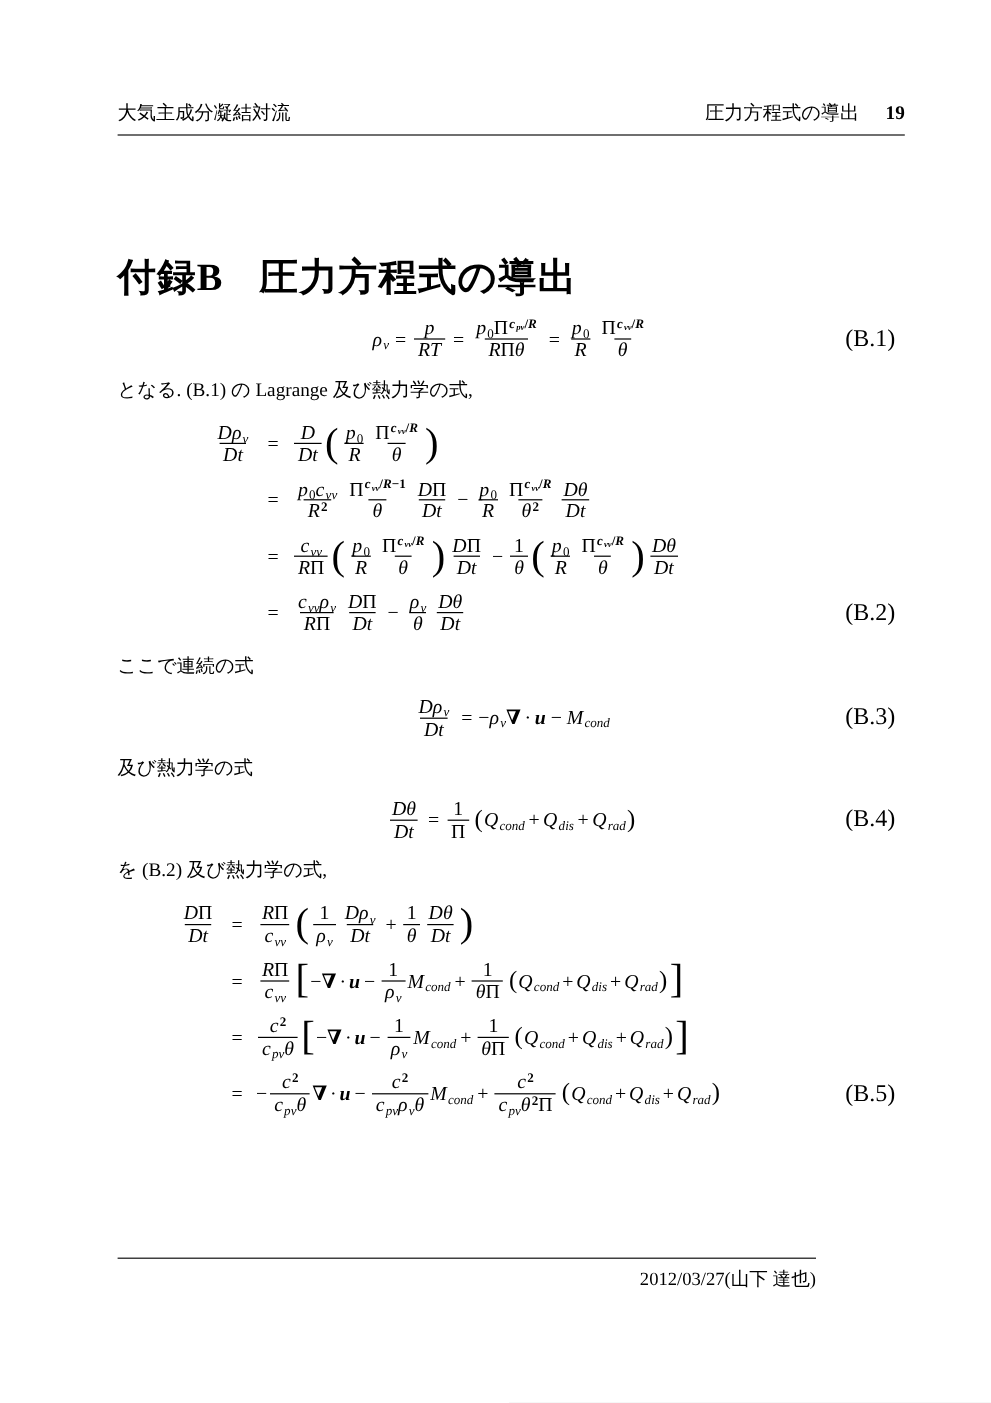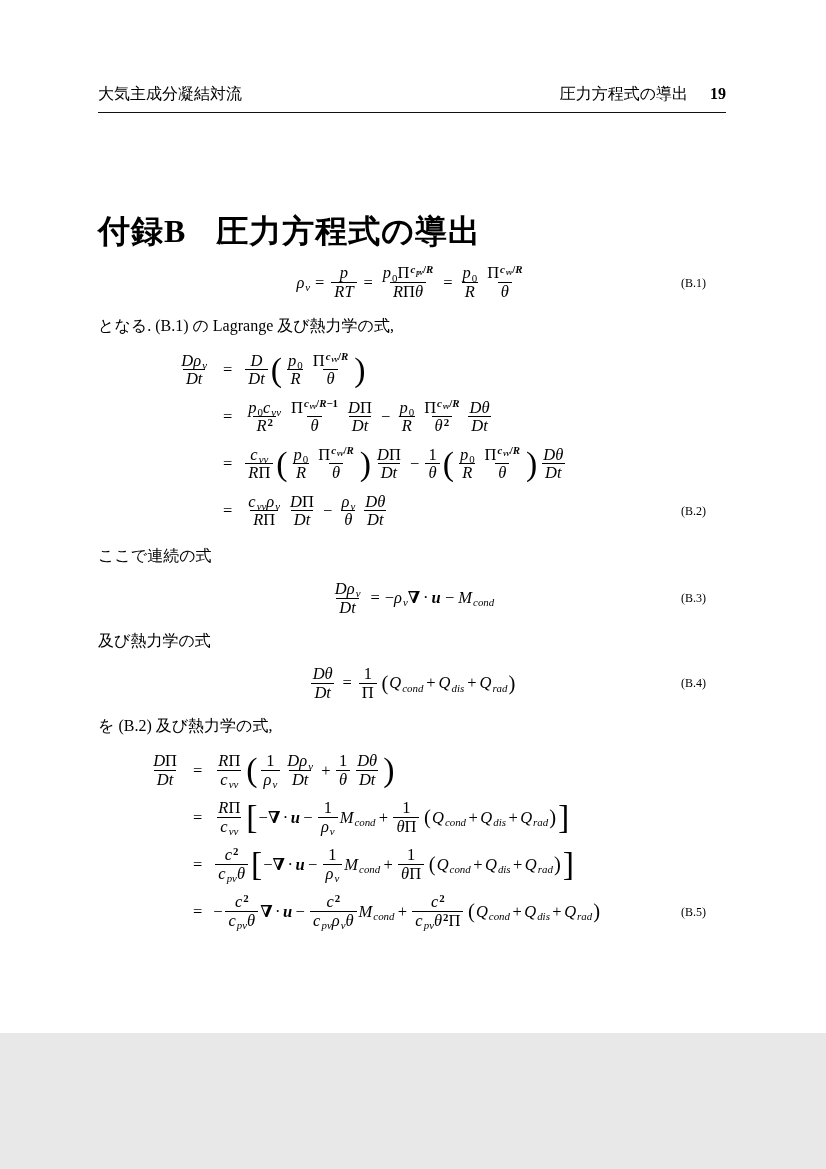--- a/index.html
+++ b/index.html
@@ -1,18 +1,18 @@
 <!DOCTYPE html>
 <html><head>
 <meta charset="utf-8">
 <style>
   html,body{margin:0;padding:0;background:#e8e8e8;}
   .page{
-    position:relative;width:826px;height:1033px;margin:0 auto;background:#ffffff;
-    box-sizing:border-box;padding:84px 100px 0 98px;color:#000;
+    position:relative;width:826px;height:1169px;margin:0 auto;background:#ffffff;
+    box-sizing:border-box;padding:84px 72px 0 98px;color:#000;
     font-family:"Liberation Serif","DejaVu Serif",serif;
   }
   
   .pghead{display:flex;justify-content:space-between;align-items:baseline;font-size:16px;}
   .h-right{display:inline-flex;align-items:baseline;}
   .h-page{font-weight:bold;margin-left:22px;}
   .headrule{height:0;border-top:1.6px solid #111;margin-top:7px;}
   
   h1.title{margin:98px 0 0 0;font-size:32px;font-weight:bold;line-height:1.3;letter-spacing:1px;}
   h1.title .tlabel{margin-right:30px;}
@@ -21,21 +21,21 @@
   p.intro{margin-top:76px;}
   p.mid{margin:8px 0;}
   
   .eqblock{font-size:16.5px;margin:10px 0;}
   .eqrow{display:flex;align-items:center;justify-content:center;position:relative;margin:8px 0;min-height:40px;}
   .arow{display:flex;align-items:center;position:relative;margin:3px 0;min-height:44px;}
   .alhs{display:inline-flex;align-items:center;justify-content:flex-end;width:var(--lhsw,56px);}
   .arel{padding:0 11px;}
   .arhs{display:inline-flex;align-items:center;flex-wrap:nowrap;}
   .ebody{display:inline-flex;align-items:center;}
-  .eqtag{position:absolute;right:20px;top:50%;transform:translateY(-50%);font-size:12px;margin-left:22px;}
+  .eqtag{position:absolute;right:8px;top:50%;transform:translateY(-50%);font-size:20px;margin-left:22px;}
   .frac{display:inline-flex;flex-direction:column;align-items:center;margin:0 2px;line-height:1.08;}
   .num,.den{padding:0 3px;white-space:nowrap;text-align:center;}
   .den{border-top:1px solid #000;}
   .run{display:inline-block;white-space:nowrap;}
   .msp{display:inline-block;}
   .mi{font-style:italic;}
   .mr{font-style:normal;}
   .mb{font-weight:bold;font-style:italic;}
   .mnb{font-weight:bold;}
   sup,sub{font-size:66%;line-height:0;margin-left:1px;}
@@ -370,14 +370,18 @@
           </span>
           <span class="run"><span class="msp" style="width: 0.1em;"></span></span>
           <span class="bigs">(</span>
           <span class="run"><span class="mi">Q</span><sub><span class="run"><span class="mi">cond</span></span></sub><span class="msp" style="width: 0.15em;"></span><span class="mr">+</span><span class="msp" style="width: 0.15em;"></span><span class="mi">Q</span><sub><span class="run"><span class="mi">dis</span></span></sub><span class="msp" style="width: 0.15em;"></span><span class="mr">+</span><span class="msp" style="width: 0.15em;"></span><span class="mi">Q</span><sub><span class="run"><span class="mi">rad</span></span></sub></span>
           <span class="bigs">)</span>
         </span>
         <span class="eqtag">(B.5)</span>
       </div>
     </div>
 
+  <div class="footer">
+    <div class="footrule"></div>
+    <div class="f-text">2012/03/27(山下 達也)</div>
+  </div>
 
 </div>
 
 </body></html>

